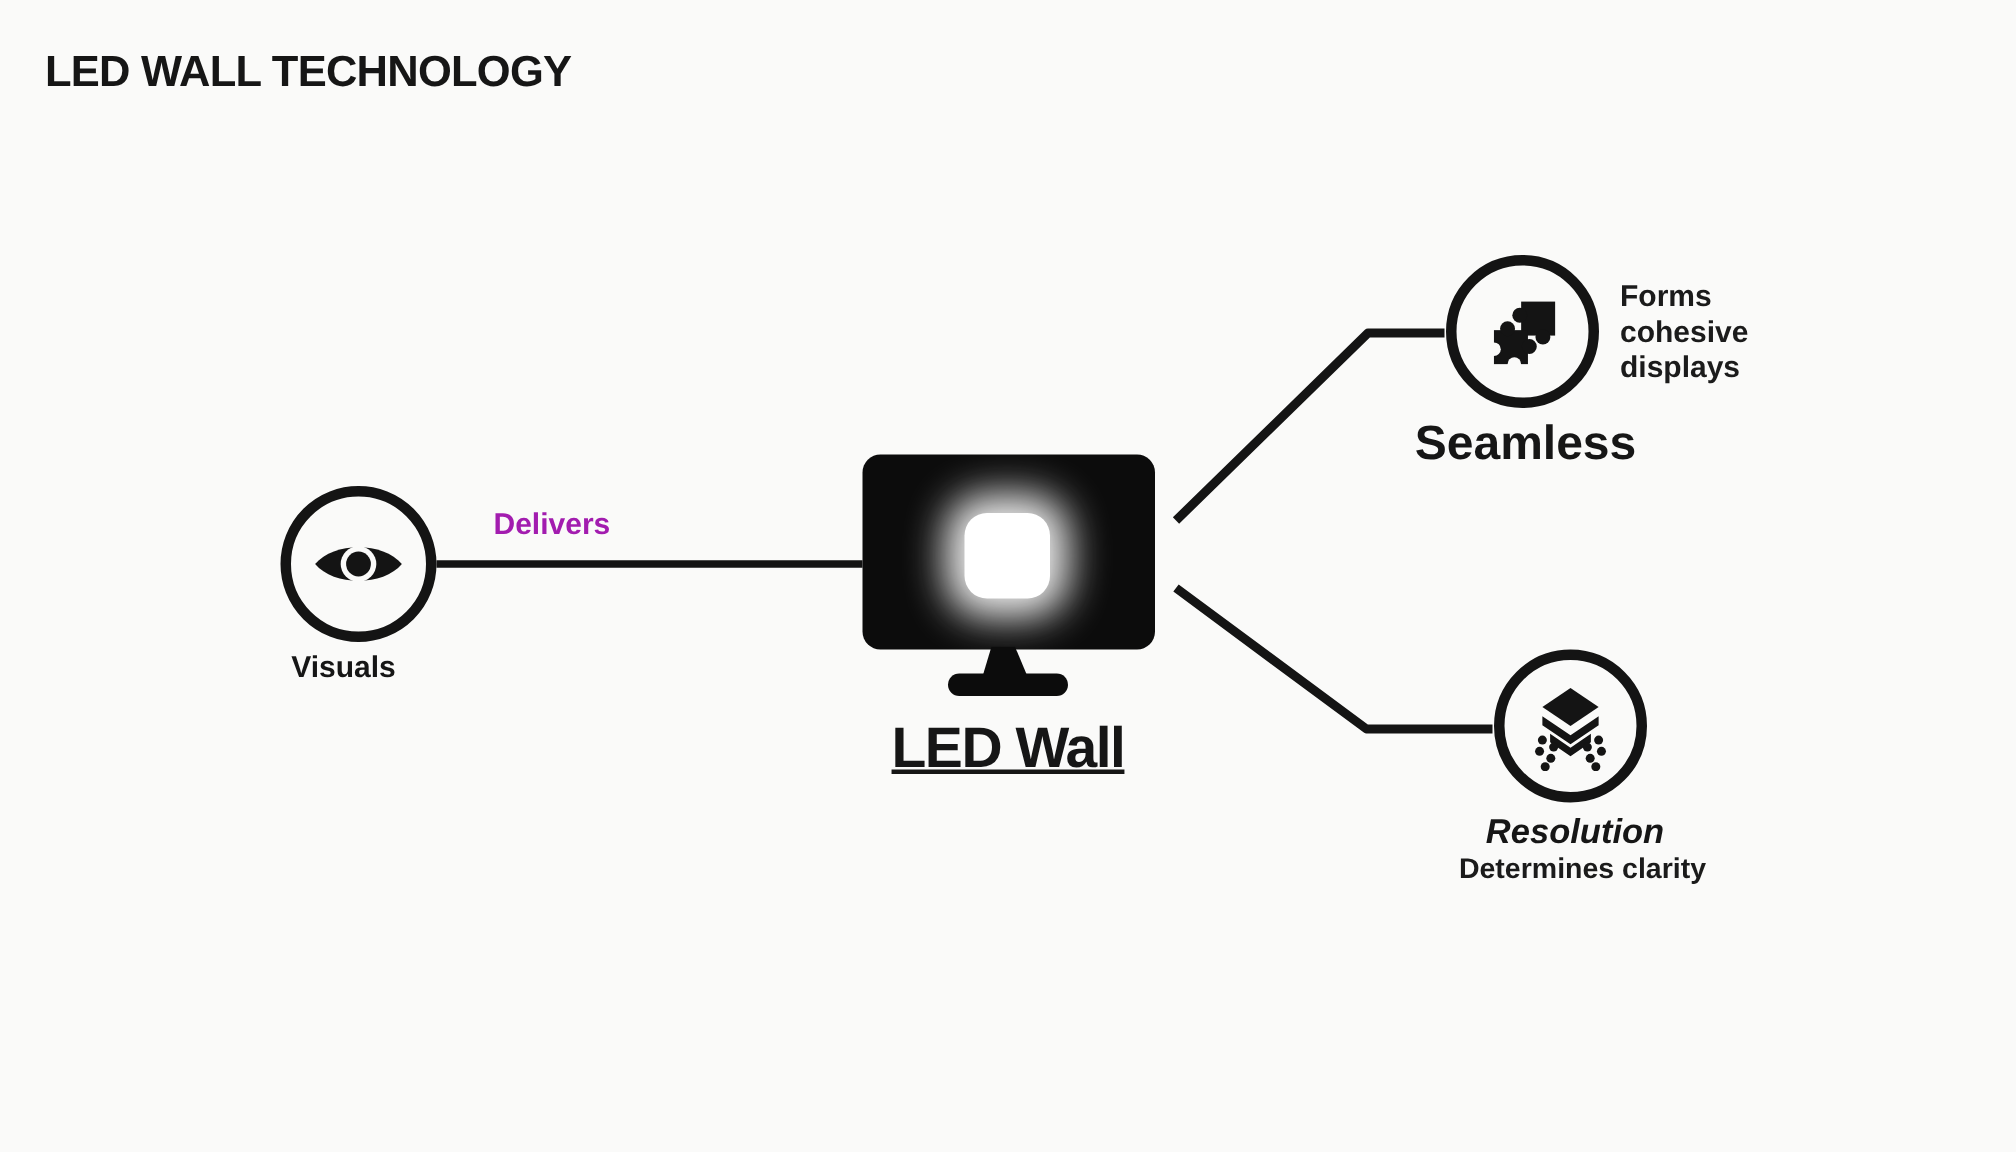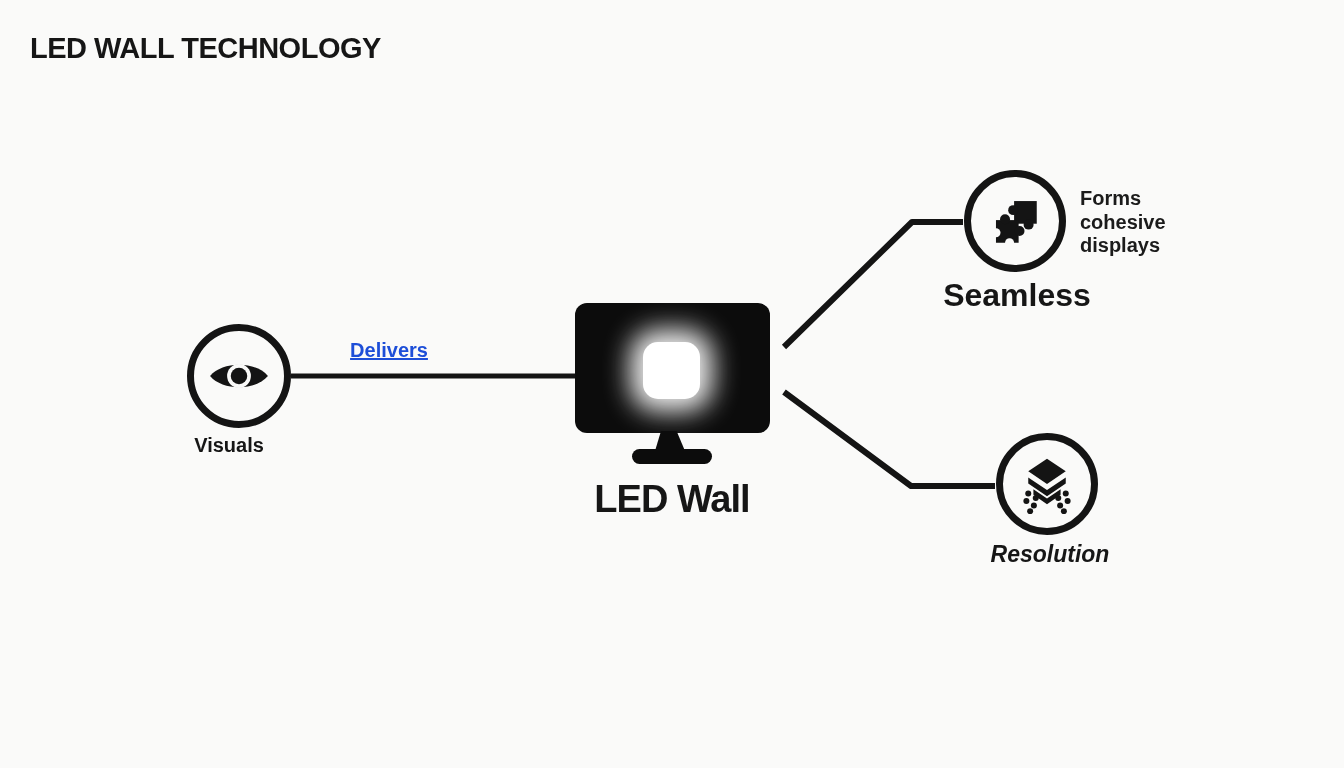--- a/index.html
+++ b/index.html
@@ -11,21 +11,21 @@
   }
   .canvas{position:relative;width:1117px;height:768px;}
   .title{
     position:absolute;left:30px;top:32px;
     font-size:29px;font-weight:bold;letter-spacing:-0.5px;
     color:#161616;
   }
   .connector-layer{position:absolute;left:0;top:0;width:1344px;height:768px;}
   .edge-label{
     position:absolute;left:329px;top:339px;width:120px;
-    text-align:center;font-size:20px;font-weight:bold;color:#1d4ed8;text-decoration:underline;
+    text-align:left;font-size:20px;font-weight:bold;color:#a21caf;
   }
   .node-circle{
     position:absolute;border:7px solid #141414;border-radius:50%;
     background:#fafaf9;display:flex;align-items:center;justify-content:center;
     box-sizing:border-box;
   }
   .circle-visuals{left:187px;top:324px;width:104px;height:104px;}
   .circle-seamless{left:964px;top:170px;width:102px;height:102px;}
   .circle-resolution{left:996px;top:433px;width:102px;height:102px;}
   .node-label{
@@ -53,21 +53,21 @@
     position:absolute;left:655px;top:431px;width:30px;height:20px;
     background:#0c0c0c;
     clip-path:polygon(20% 0,72% 0,100% 100%,0 100%);
   }
   .monitor-base{
     position:absolute;left:632px;top:449px;width:80px;height:15px;
     background:#0c0c0c;border-radius:8px;
   }
   .center-label{
     position:absolute;left:552px;top:478px;width:240px;text-align:center;
-    font-size:38px;font-weight:bold;letter-spacing:-1px;color:#161616;
+    font-size:38px;font-weight:bold;letter-spacing:-1px;color:#161616;text-decoration:underline;
   }
   .icon-svg{display:block;}
 </style>
 </head>
 <body>
 
 <div class="canvas">
 
   <div class="title">LED WALL TECHNOLOGY</div>
 
@@ -124,20 +124,21 @@
           <circle cx="52" cy="42" r="3.2"></circle>
           <circle cx="44" cy="47" r="3.2"></circle>
           <circle cx="54" cy="50" r="3.2"></circle>
           <circle cx="46" cy="55" r="3.2"></circle>
           <circle cx="50" cy="61" r="3.2"></circle>
         </g>
       </svg>
     </span>
   </div>
   <div class="node-label label-resolution">Resolution</div>
+  <div class="node-desc desc-resolution">Determines clarity</div>
 
   <div class="monitor-body">
     <div class="monitor-glow"></div>
   </div>
   <div class="monitor-neck"></div>
   <div class="monitor-base"></div>
   <div class="center-label">LED Wall</div>
 
 </div>
 

